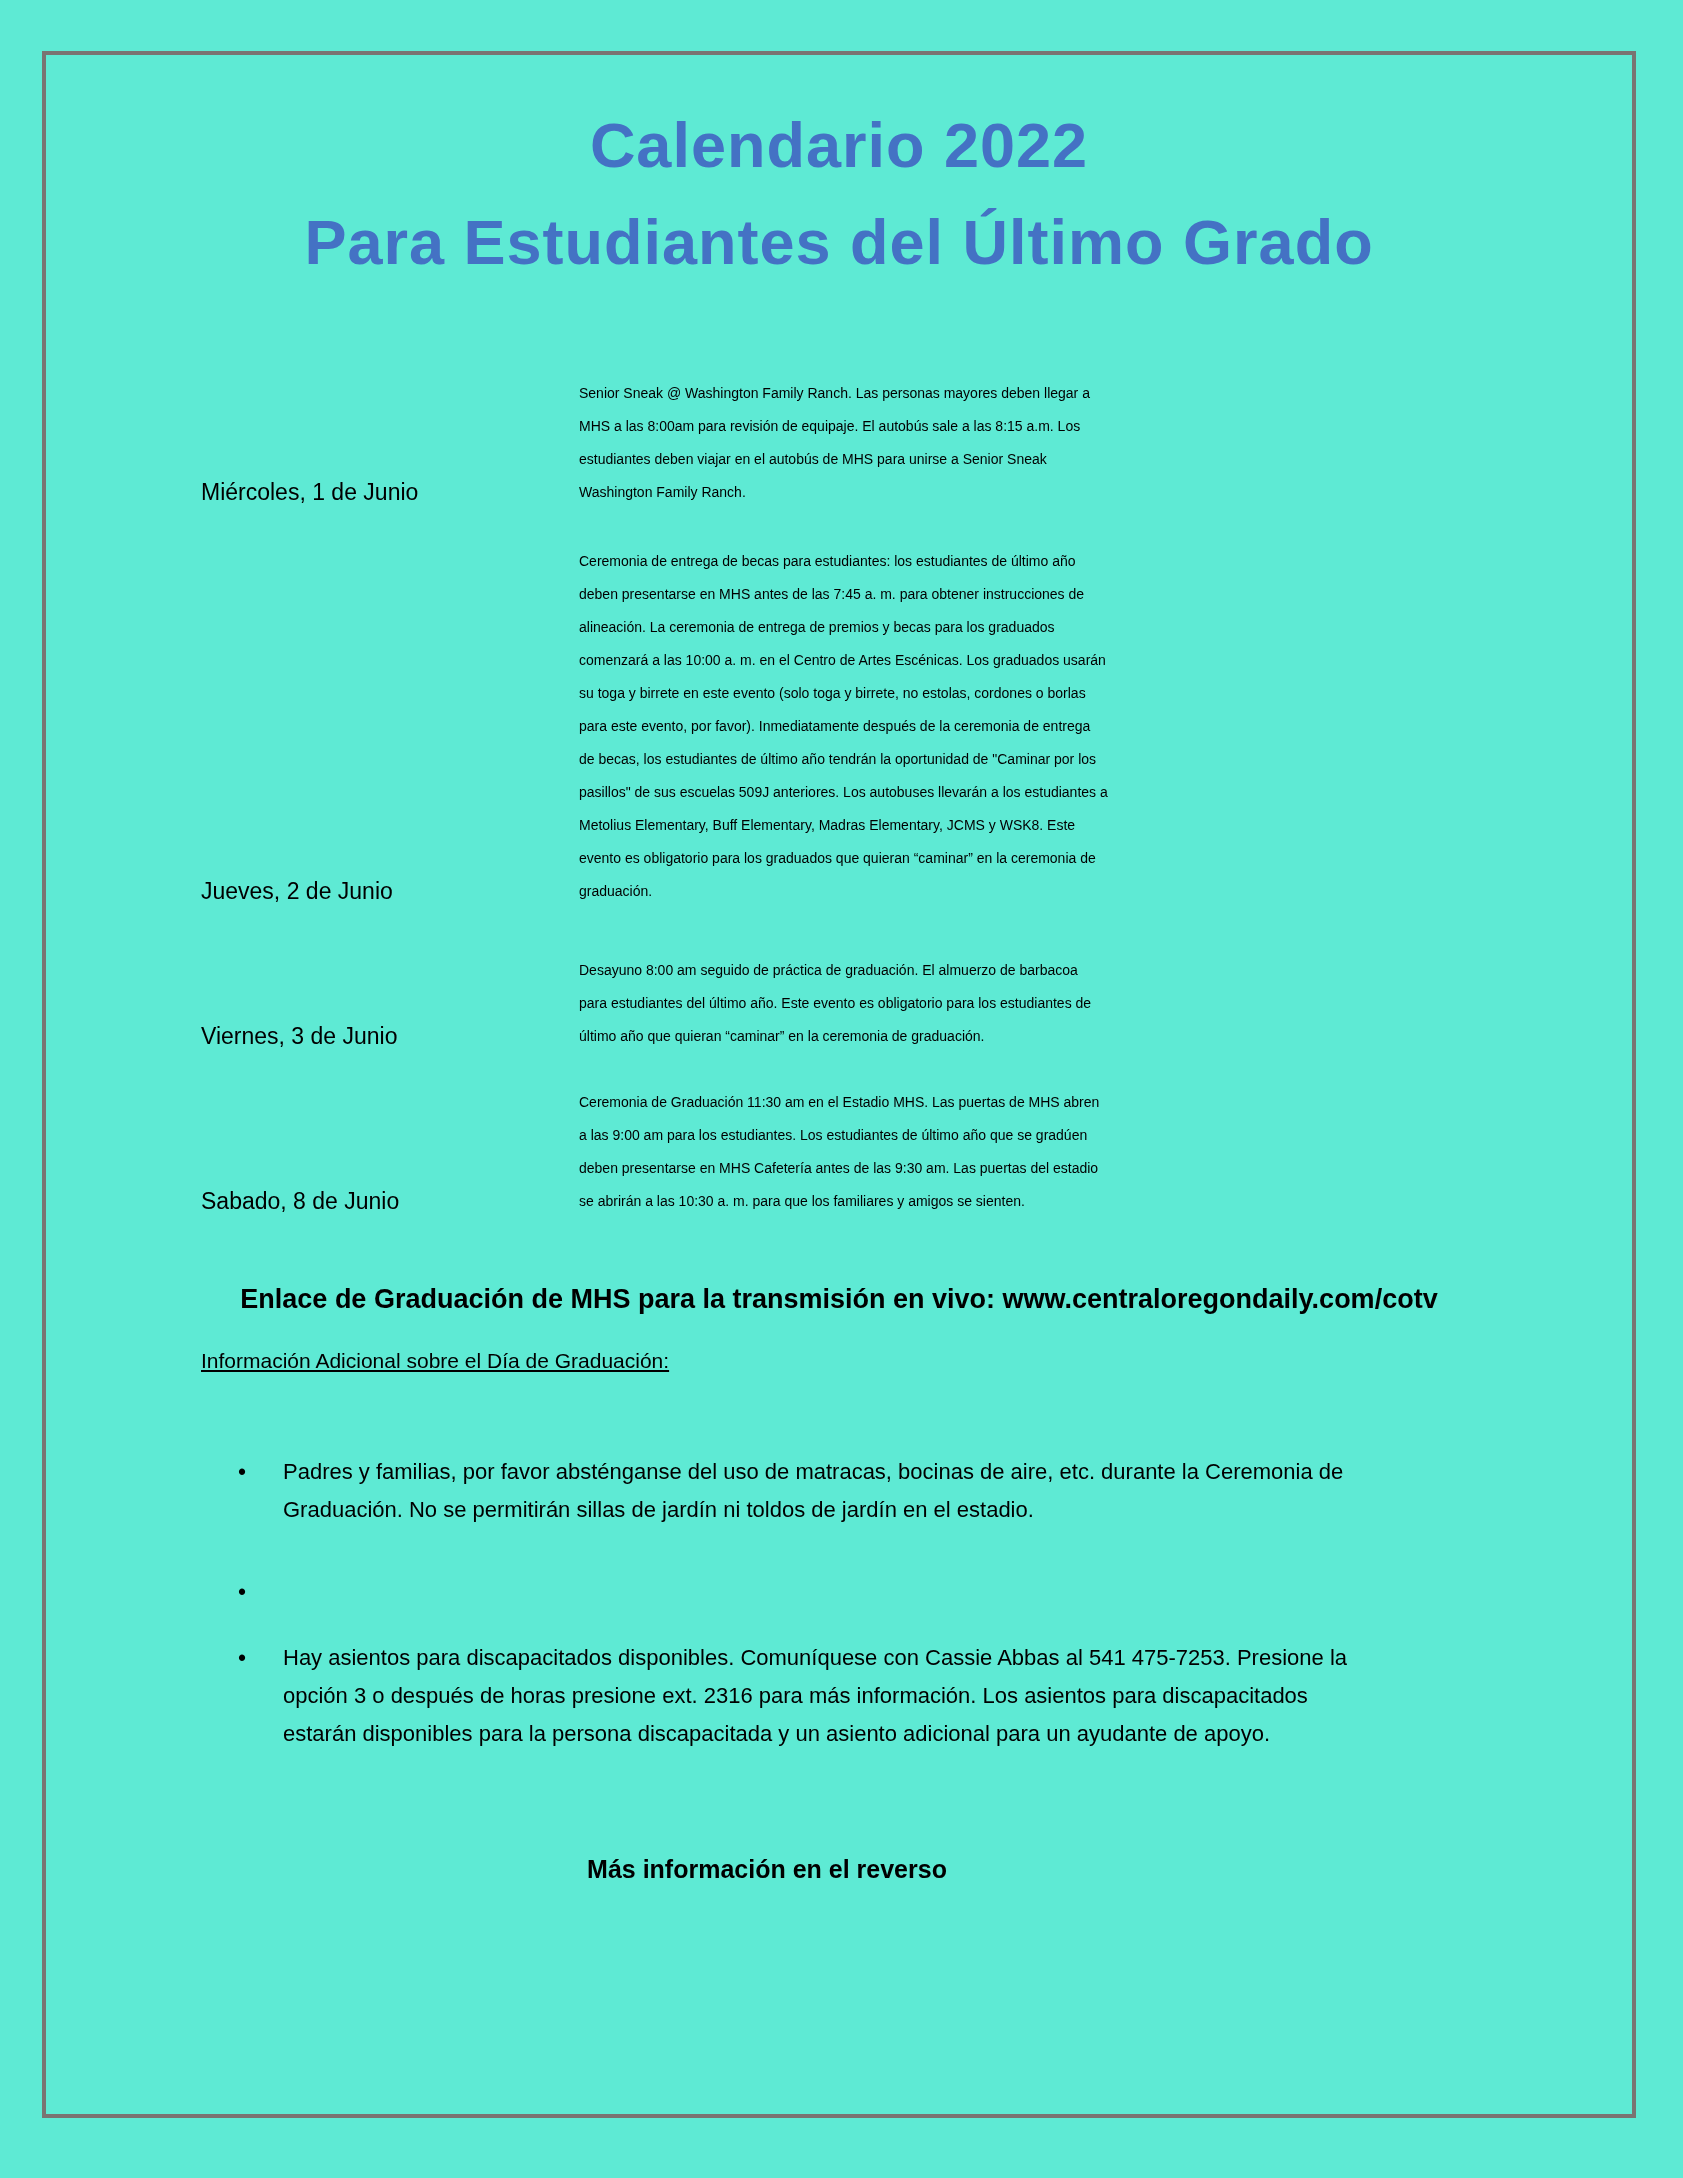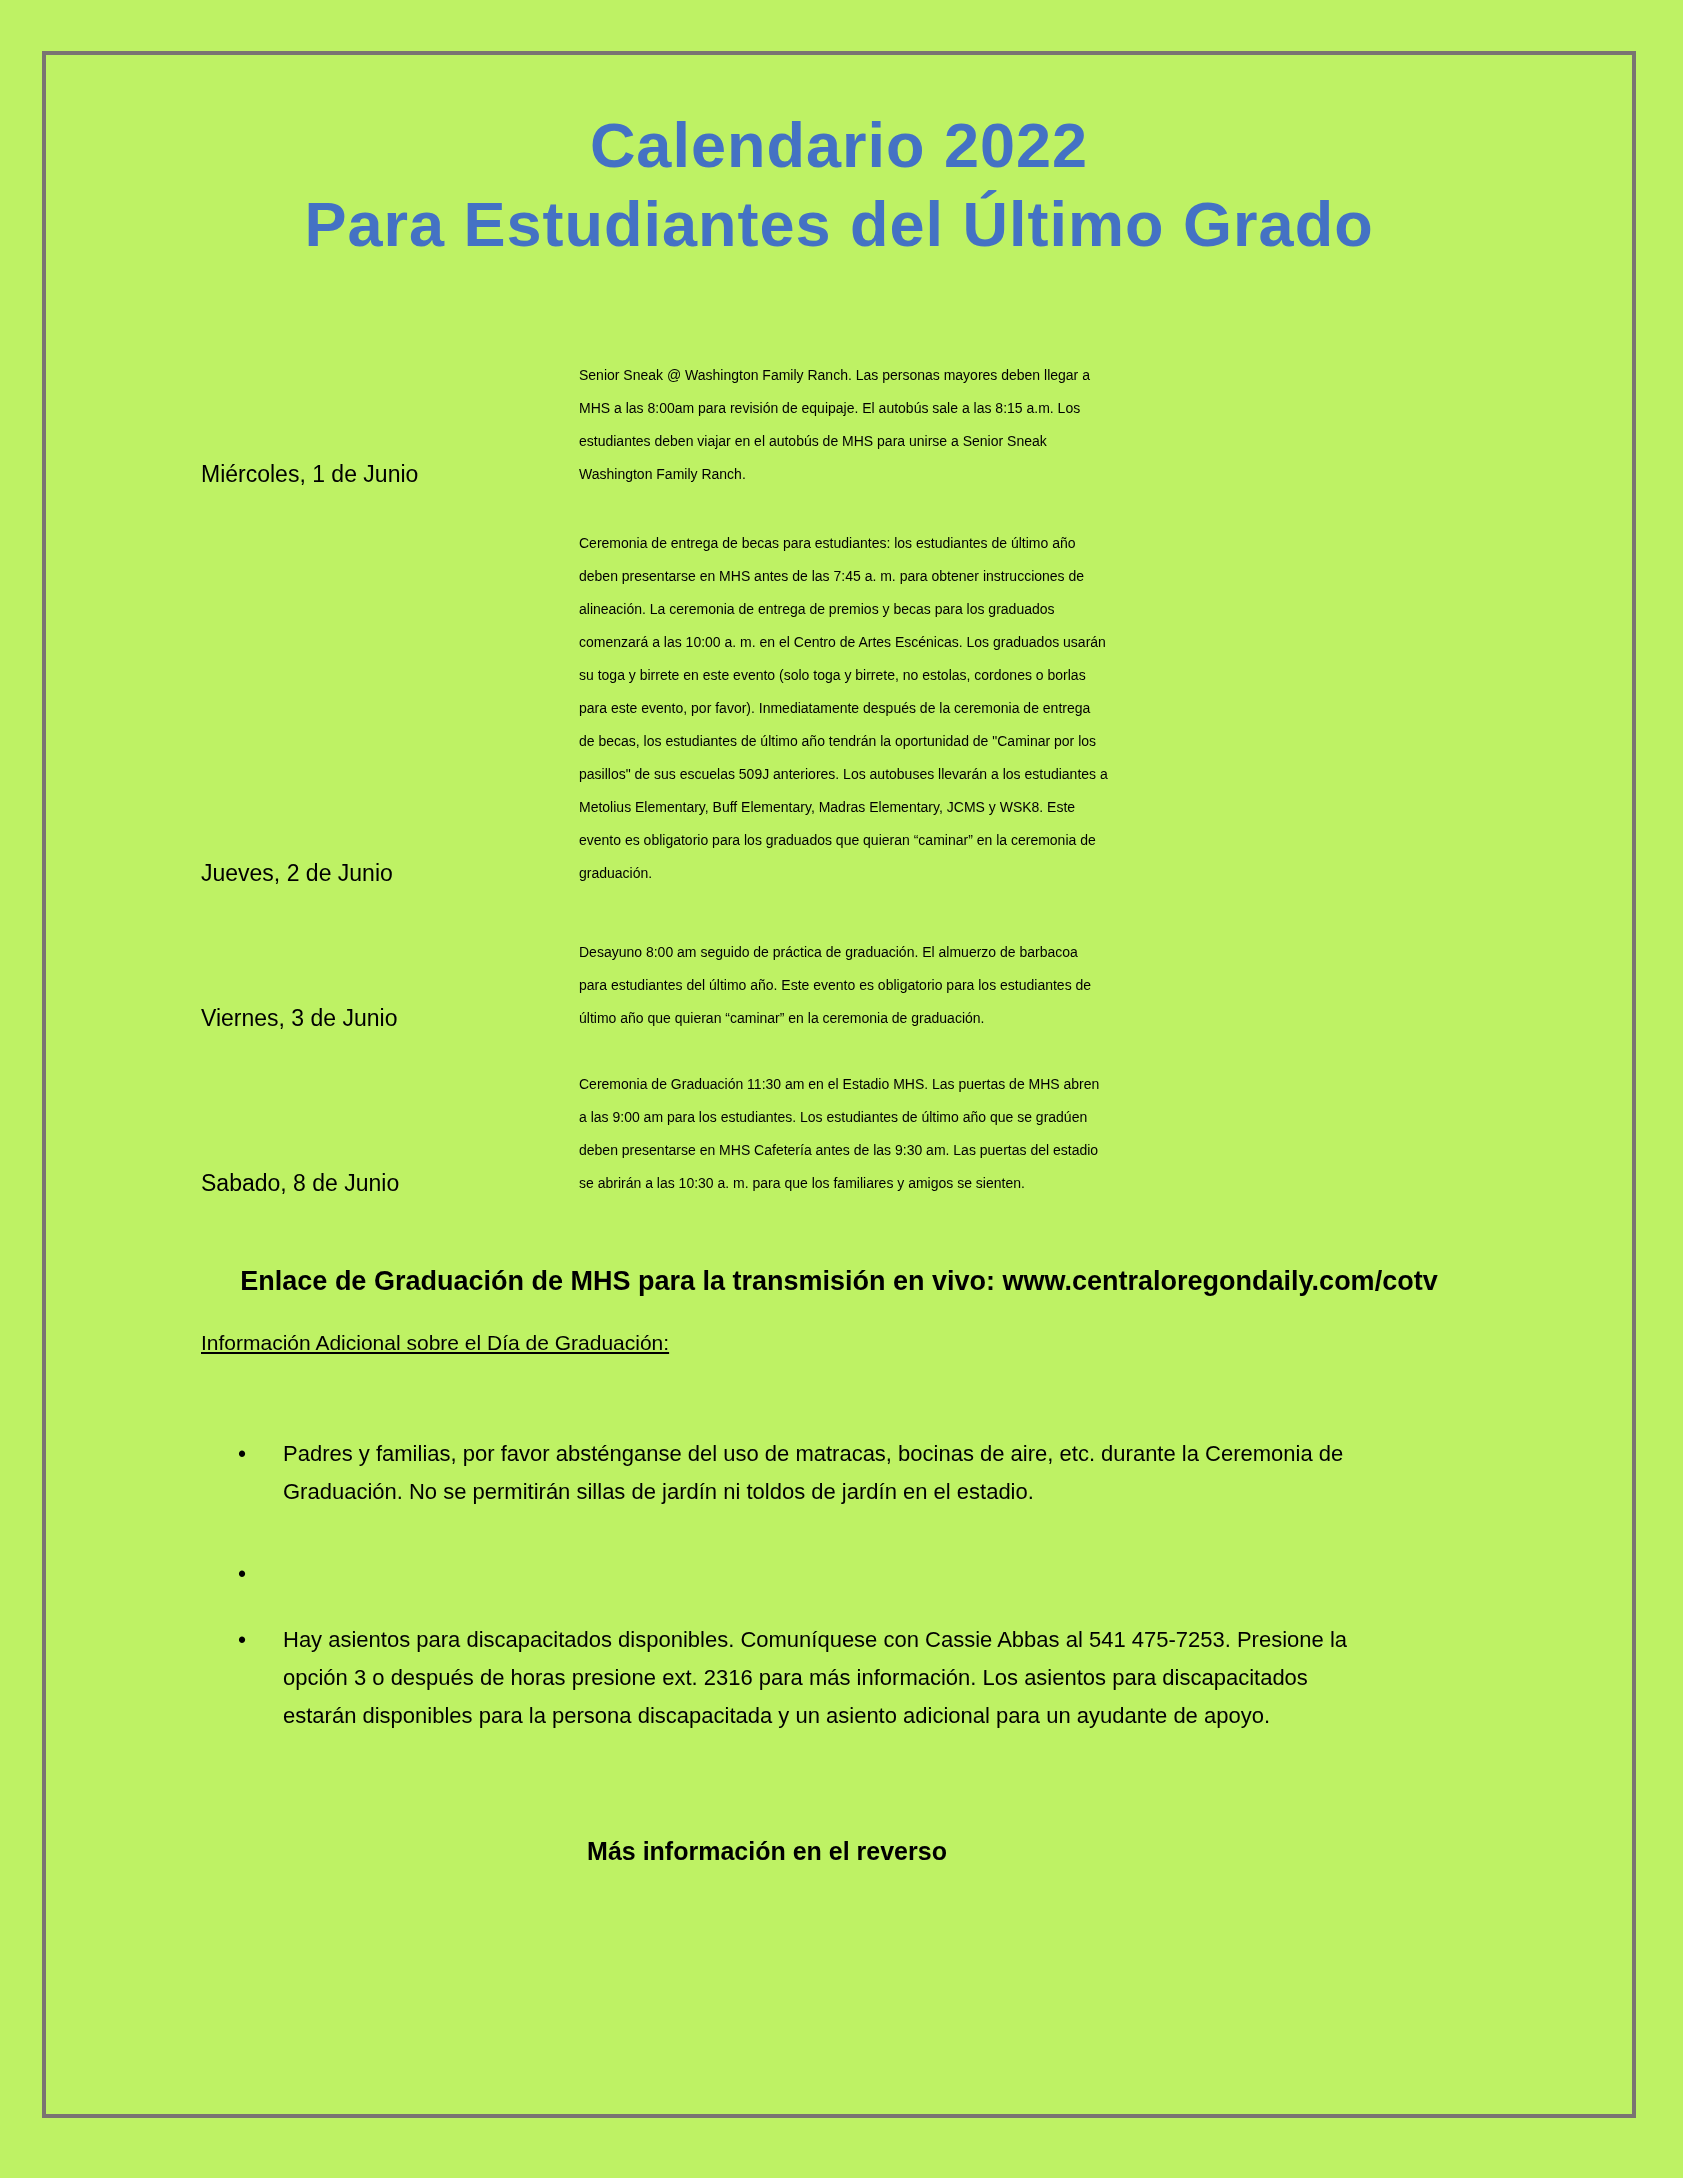--- a/index.html
+++ b/index.html
@@ -8,21 +8,21 @@
     background: #ffffff;
     width: 1683px;
     height: 2178px;
     font-family: "Liberation Sans", sans-serif;
     color: #000000;
   }
   .page {
     position: relative;
     width: 1683px;
     height: 2178px;
-    background: #bef264;
+    background: #5eead4;
     overflow: hidden;
   }
   .page-border {
     position: absolute;
     left: 42px;
     top: 51px;
     width: 1594px;
     height: 2067px;
     border: 4px solid #7a7472;
     box-sizing: border-box;
@@ -40,20 +40,21 @@
     text-align: center;
   }
   .title-line {
     font-size: 63px;
     font-weight: bold;
     line-height: 79px;
     color: #4472C4;
     letter-spacing: 1px;
   }
   .title-line.second {
+    margin-top: 18px;
   }
   .schedule {
     margin-top: 95px;
     margin-left: 159px;
   }
   .schedule-row {
     display: flex;
     align-items: flex-end;
   }
   .schedule-row.row-2 { margin-top: 36px; }

